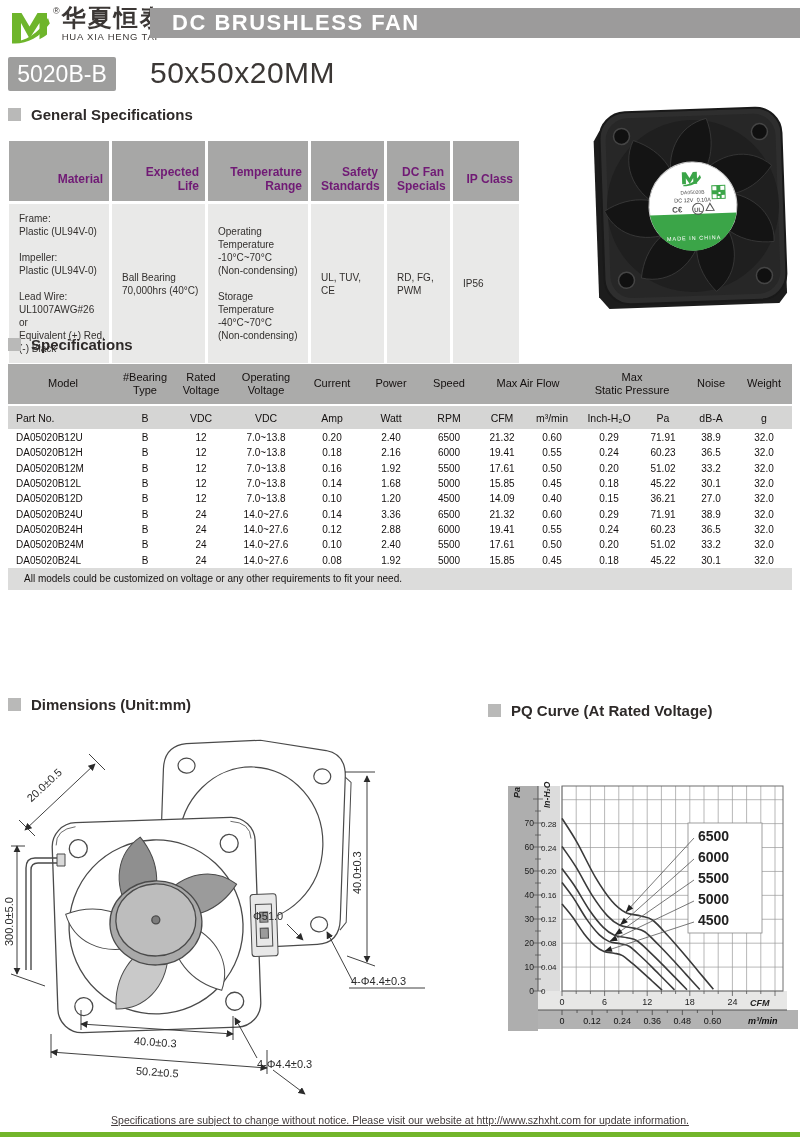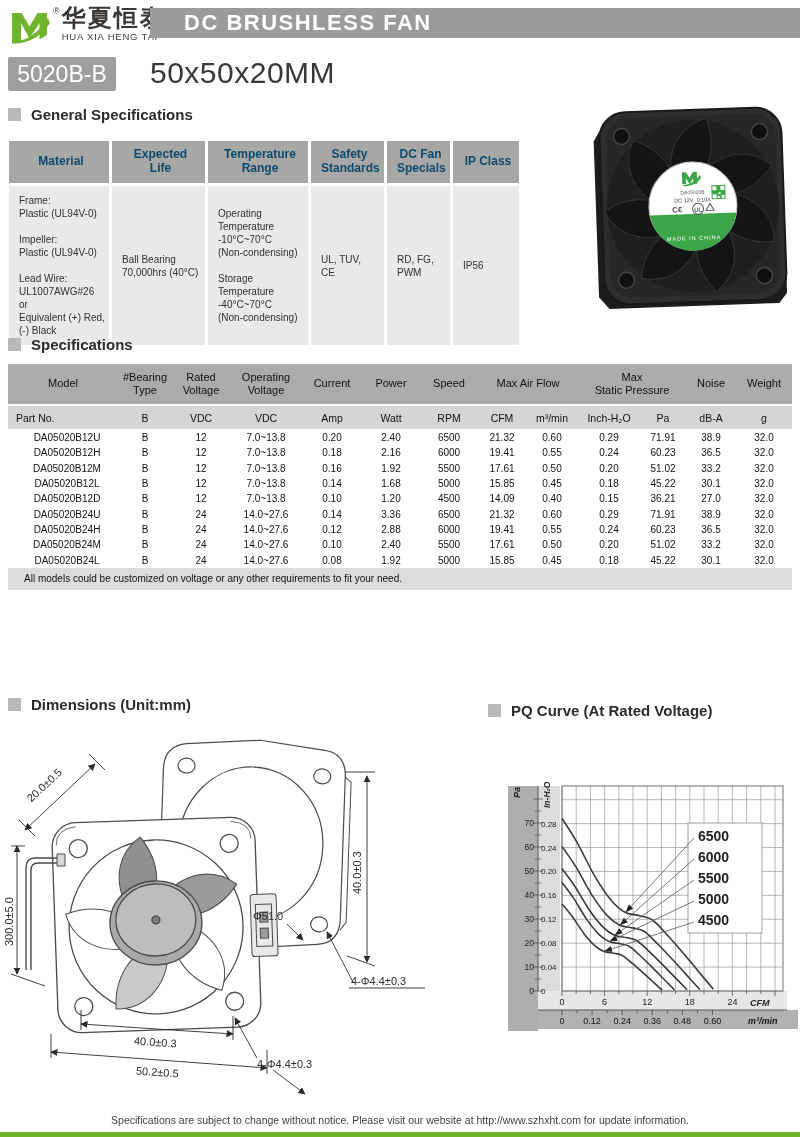--- a/index.html
+++ b/index.html
@@ -5,49 +5,49 @@
   html,body{margin:0;padding:0;background:#fff;}
   .page{position:relative;width:800px;height:1137px;background:#fff;overflow:hidden;
         font-family:"Liberation Sans","DejaVu Sans",sans-serif;color:#2e2a29;}
   
   .logo{position:absolute;left:10px;top:6px;display:flex;align-items:flex-start;}
   .logo svg{display:block;}
   .reg{font-size:9px;color:#3b3735;margin:0 2px 0 1px;}
   .logo-cn{font-size:24px;font-weight:bold;color:#3b3735;line-height:24px;letter-spacing:2px;}
   .logo-en{font-size:9.5px;color:#3b3735;letter-spacing:.8px;margin-top:1px;}
   .banner{position:absolute;left:150px;top:8px;width:650px;height:30px;background:#9c9b9b;
-          color:#fff;font-weight:bold;font-size:22px;letter-spacing:1.5px;line-height:30px;padding-left:34px;box-sizing:border-box;}
+          color:#fff;font-weight:bold;font-size:22px;letter-spacing:1.5px;line-height:30px;padding-left:22px;box-sizing:border-box;}
   .badge{position:absolute;left:8px;top:57px;width:108px;height:34px;background:#9e9e9d;border-radius:2px;
          color:#fff;font-size:23px;text-align:center;line-height:34px;}
   .size-title{position:absolute;left:150px;top:56px;font-size:30px;font-weight:400;color:#3b3735;letter-spacing:.5px;}
   
   .sec{position:absolute;display:flex;align-items:center;gap:10px;font-weight:bold;font-size:15px;color:#2e2a29;}
   .bullet{width:13px;height:13px;background:#b9b9b8;display:inline-block;}
   
   .gtable{position:absolute;left:6px;top:138px;border-collapse:separate;border-spacing:3px;width:512px;table-layout:fixed;}
-  .gtable th{background:#a7a7a6;color:#0c4a6e;font-size:12px;font-weight:bold;text-align:center;
-             padding:5px 6px 5px 10px;height:32px;vertical-align:middle;line-height:1.15;}
+  .gtable th{background:#a7a7a6;color:#701a75;font-size:12px;font-weight:bold;text-align:right;
+             padding:23px 6px 5px 10px;height:32px;vertical-align:middle;line-height:1.15;}
   .gtable td{background:#e9e9e8;color:#33302e;font-size:10px;line-height:1.3;padding:8px 4px 8px 10px;
              vertical-align:middle;white-space:pre-line;height:142px;}
   
   .stable{position:absolute;left:8px;top:362px;width:784px;border-collapse:separate;border-spacing:0 2px;table-layout:fixed;}
   .stable th{font-weight:normal;color:#14100f;}
   .stable .h1 th{background:#ababaa;font-size:11px;height:38px;line-height:1.2;white-space:pre-line;vertical-align:middle;}
   .stable .h2 th{background:#d5d5d4;font-size:10.5px;height:21px;}
   .stable td{font-size:10px;color:#14100f;text-align:center;height:13.3px;padding:0;}
-  .stable td.pn{text-align:center;padding-left:8px;}
+  .stable td.pn{text-align:left;padding-left:8px;}
   .stable .h2 th.pn{text-align:left;padding-left:8px;}
   .note-bar{position:absolute;left:8px;top:568px;width:784px;height:22px;background:#dcdcdb;
             font-size:10px;color:#14100f;line-height:22px;padding-left:16px;box-sizing:border-box;}
   
   .fanphoto{position:absolute;left:588px;top:98px;width:208px;height:219px;}
   .dims{position:absolute;left:5px;top:724px;width:480px;height:390px;}
   .pq{position:absolute;left:498px;top:748px;width:300px;height:292px;}
   
-  .footer{position:absolute;left:0;top:1114px;width:800px;text-align:center;font-size:10.5px;color:#443c3c;}
+  .footer{position:absolute;left:0;top:1114px;width:800px;text-align:center;font-size:10.5px;color:#443c3c;text-decoration:underline;}
   .greenbar{position:absolute;left:0;top:1132px;width:800px;height:5px;background:#72b52b;}
   .dimtext{font-size:11px;fill:#2b2b2b;}
 </style>
 </head>
 <body>
 
 <div class="page">
 
   <div class="logo">
     <svg width="42" height="42" viewBox="0 0 42 42">

